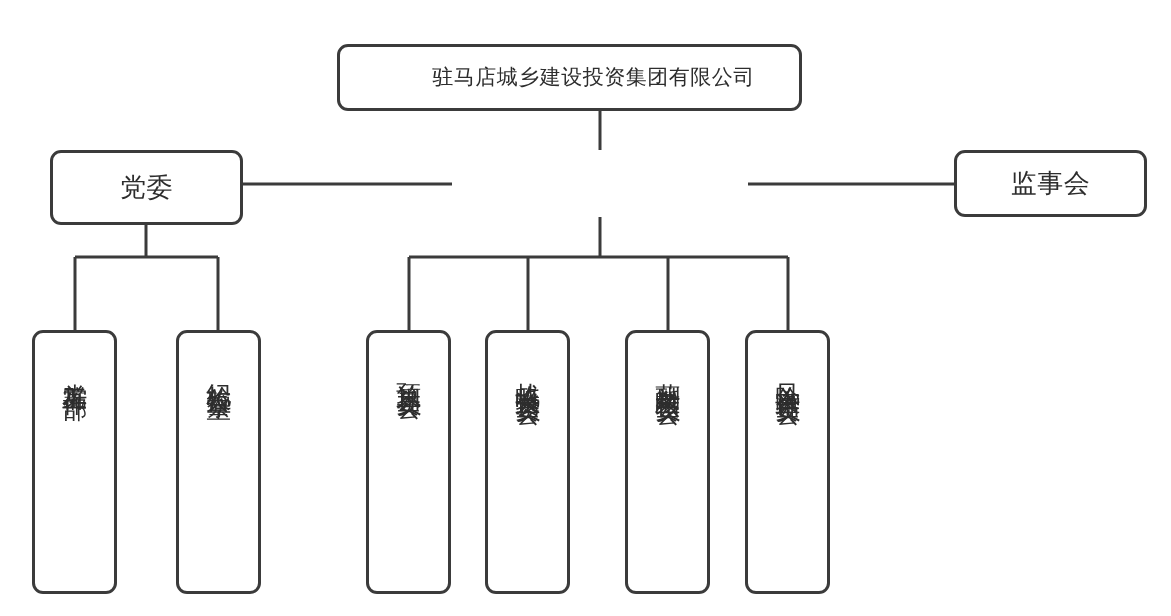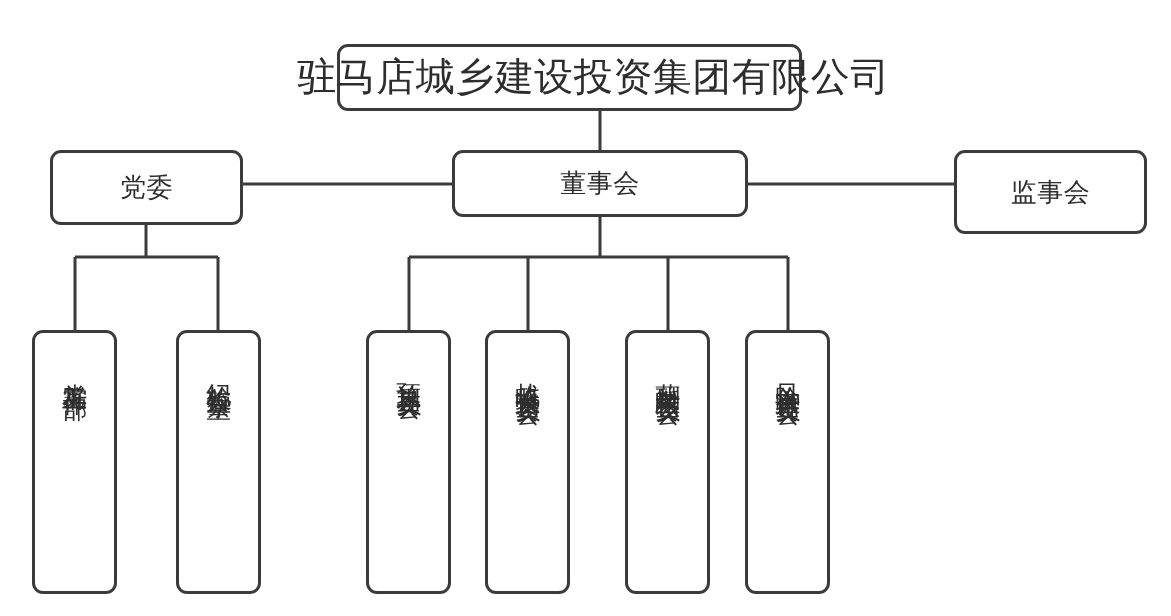--- a/index.html
+++ b/index.html
@@ -57,34 +57,34 @@
   .node.vert .node-label {
     writing-mode: vertical-rl;
     text-orientation: upright;
     letter-spacing: 3px;
     white-space: nowrap;
   }
 
   
   #node-company {
     left: 337px;  top: 44px;  width: 465px;  height: 67px;
-    font-size: 39px;
+    font-size: 21px;
     padding-left: 48px;
   }
   
   #node-party-committee {
     left: 50px;   top: 150px; width: 193px; height: 75px;
     font-size: 26px;
   }
   #node-board-of-directors {
     left: 452px;  top: 150px; width: 296px; height: 67px;
     font-size: 26px;
   }
   #node-board-of-supervisors {
-    left: 954px;  top: 150px; width: 193px; height: 84px;
+    left: 954px;  top: 150px; width: 193px; height: 67px;
     font-size: 26px;
   }
   
   .node.vert { top: 330px; width: 85px; height: 264px; font-size: 25px; }
   #node-party-mass-work-dept { left: 32px;  }
   #node-discipline-office     { left: 176px; }
   #node-budget-committee      { left: 366px; }
   #node-strategic-investment-committee { left: 485px; }
   #node-compensation-committee{ left: 625px; }
   #node-risk-audit-committee  { left: 745px; }
@@ -118,23 +118,20 @@
   </svg>
 
   <div class="node horiz" id="node-company">
     <span class="node-label">驻马店城乡建设投资集团有限公司</span>
   </div>
 
   <div class="node horiz" id="node-party-committee">
     <span class="node-label">党委</span>
   </div>
 
-  <div class="node horiz" id="node-board-of-directors">
-    <span class="node-label">董事会</span>
-  </div>
 
   <div class="node horiz" id="node-board-of-supervisors">
     <span class="node-label">监事会</span>
   </div>
 
   <div class="node vert" id="node-party-mass-work-dept">
     <span class="node-label">党群工作部</span>
   </div>
 
   <div class="node vert" id="node-discipline-office">

